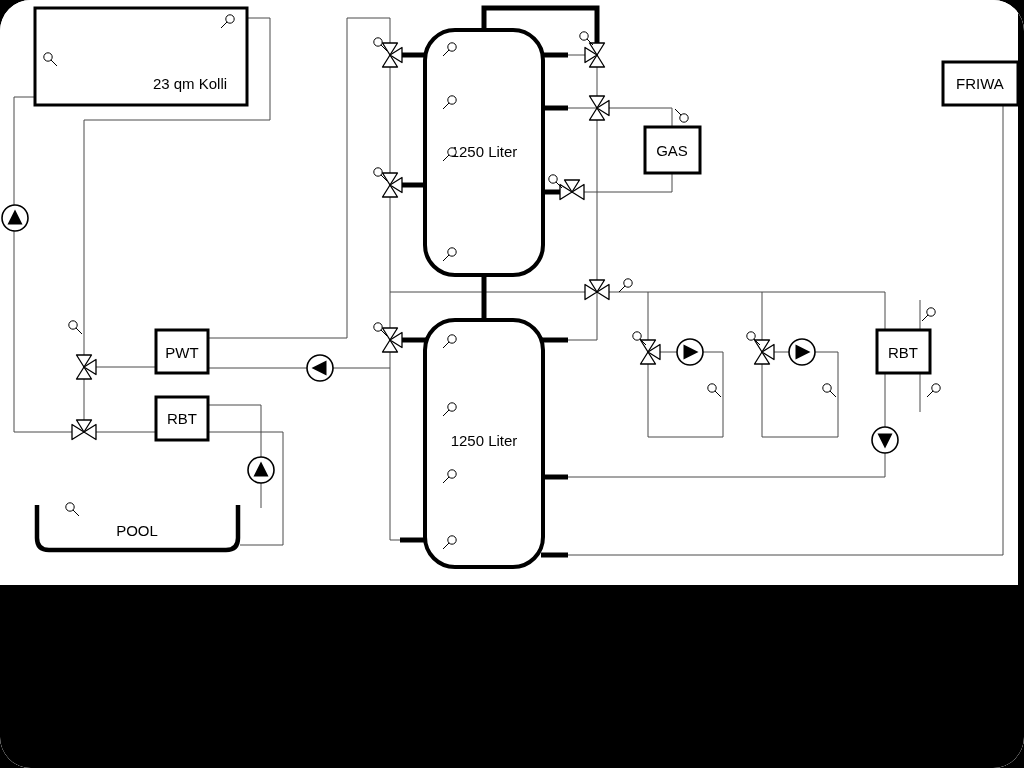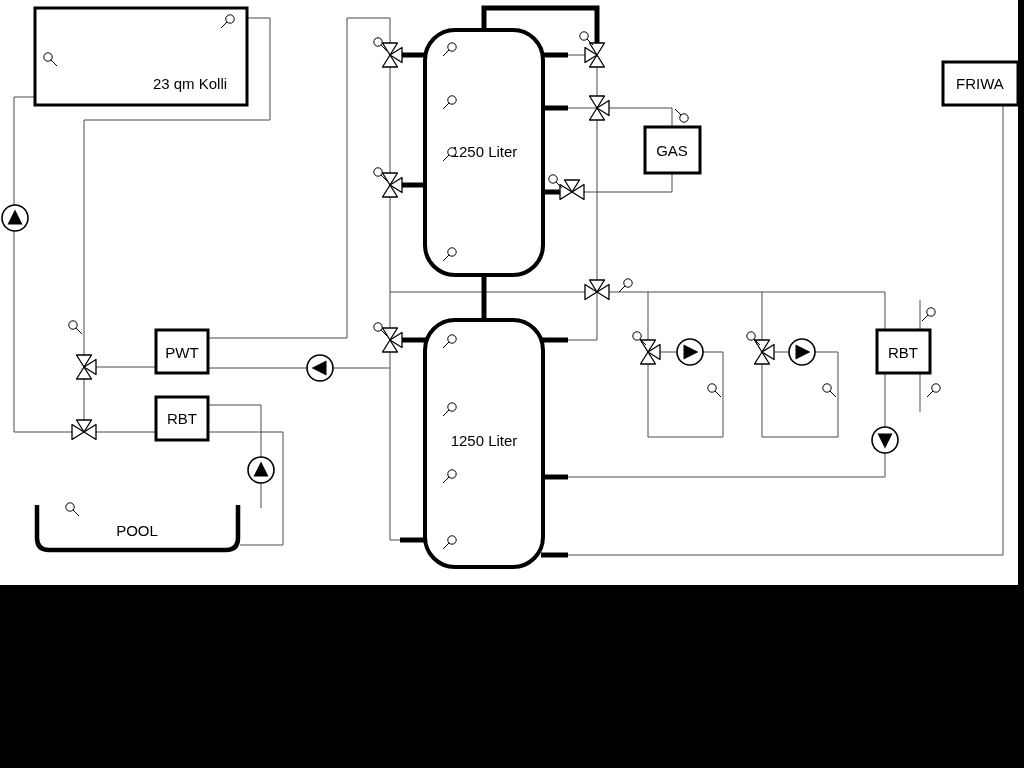--- a/index.html
+++ b/index.html
@@ -1,16 +1,16 @@
 <!DOCTYPE html>
 <html><head>
 <meta charset="utf-8">
 <style>
   html,body{margin:0;padding:0;background:#000;}
-  .stage{position:relative;width:1024px;height:768px;background:#fff;overflow:hidden;}
+  .stage{position:relative;width:1024px;height:768px;background:#fff;overflow:hidden;border-radius:31px;}
   svg{display:block;}
   .lbl{font-family:"Liberation Sans",sans-serif;font-size:15px;fill:#000;}
   .pipe{stroke:#4a4a4a;stroke-width:1;fill:none;}
   .pipe-thick{stroke:#000;stroke-width:5;fill:none;stroke-linecap:butt;}
   .boxc{fill:#fff;stroke:#000;stroke-width:3;}
   .tank{fill:#fff;stroke:#000;stroke-width:4;}
 </style>
 </head>
 <body>
 

